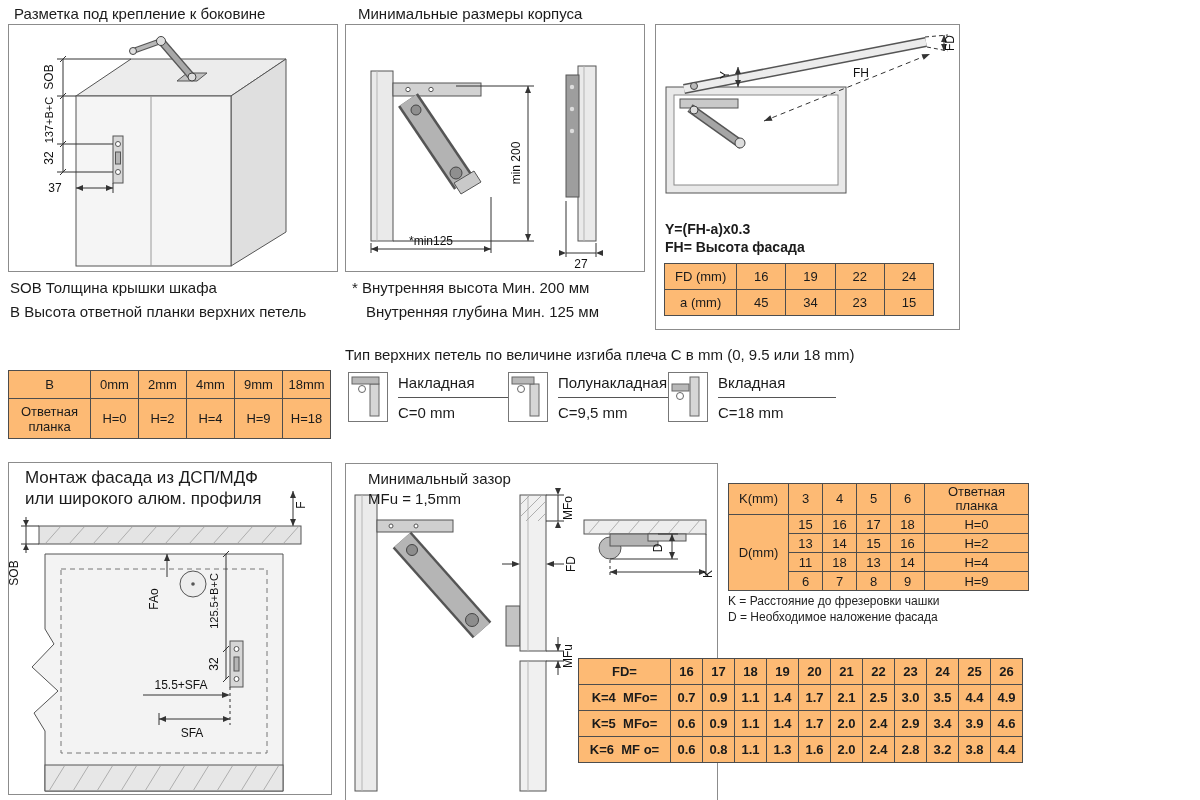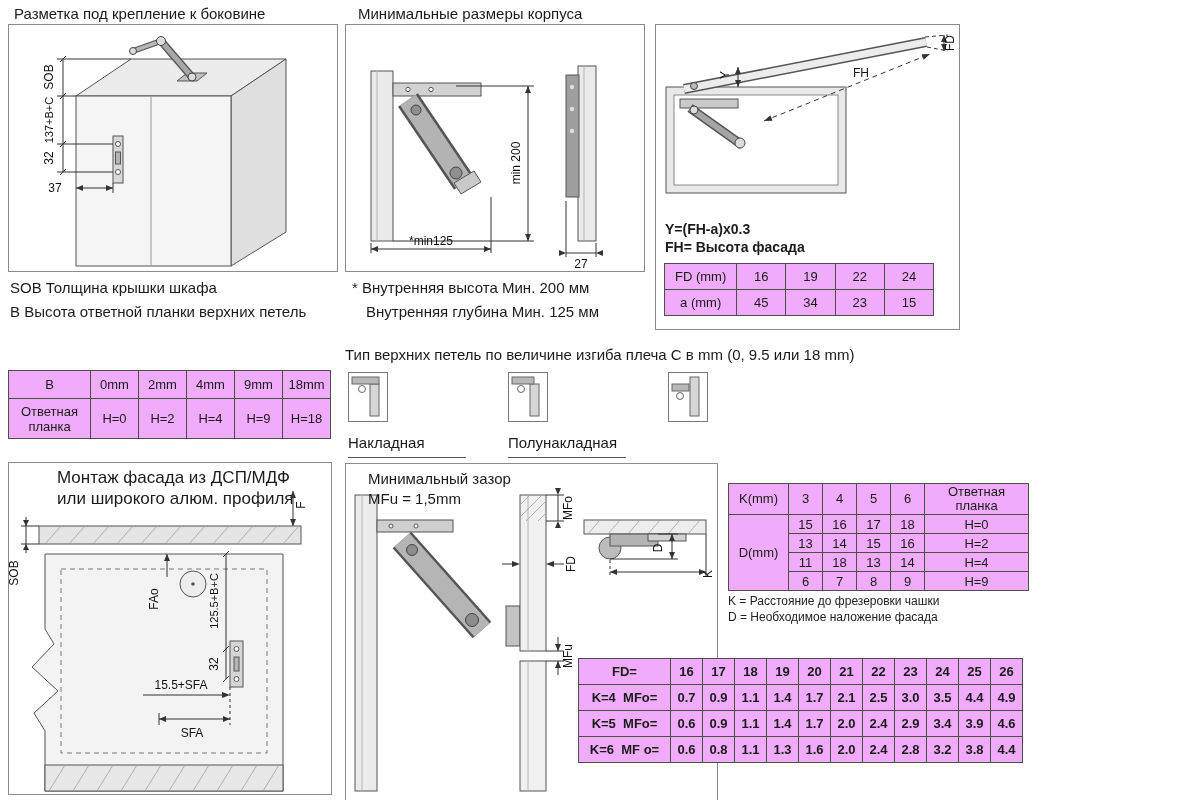--- a/index.html
+++ b/index.html
@@ -3,34 +3,34 @@
 <meta charset="utf-8">
 <style>
   * { margin:0; padding:0; box-sizing:border-box; }
   html,body { width:1200px; height:800px; }
   body { position:relative; background:#fff; color:#1b1b1b;
          font-family:"Liberation Sans", sans-serif; overflow:hidden; }
   .sec-title { position:absolute; font-size:15px; }
   .note { position:absolute; font-size:15px; }
   .note.sm { font-size:12px; color:#222; }
   .box { position:absolute; border:1px solid #8c8c8c; background:#fff; }
-  .b4title { position:absolute; font-size:17px; left:16px;margin-left:32px; }
+  .b4title { position:absolute; font-size:17px; left:16px; }
   .b5title { position:absolute; font-size:15px; left:22px; }
   .formula { position:absolute; font-size:14px; left:9px;font-weight:bold; }
-  table.t { position:absolute; border-collapse:collapse; table-layout:fixed; background:#f0abfc; }
+  table.t { position:absolute; border-collapse:collapse; table-layout:fixed; background:#fdba74; }
   table.t td { border:1px solid #4d4d4d; text-align:center; vertical-align:middle;
                font-size:13px; padding:0 2px; }
   table.t3 td { height:26px; }
   table.tb tr.hd td { height:28px; }
   table.tb tr.bd td { height:40px; font-size:13px; }
   table.kd td { height:19px; }
   table.kd tr.hd td { height:31px; font-size:13px; line-height:1.05; }
   table.mfo td { height:26px;font-weight:bold; }
   table.mfo td.lab { white-space:pre; }
-  .type { position:absolute; display:flex; gap:10px; align-items:flex-start;flex-direction:column; }
+  .type { position:absolute; display:flex; gap:10px; align-items:flex-start; }
   .type-name { font-size:15px; padding:2px 0 6px; border-bottom:1px solid #555; min-width:118px; }
   .type-c { font-size:15px; padding-top:6px; }
   svg { display:block; }
   text.dim { font-size:12px; fill:#111; }
   text.dim-s { font-size:11px; }
 </style>
 </head>
 <body>
 
 <div class="sec-title" style="left:14px;top:5px">Разметка под крепление к боковине</div>
@@ -257,20 +257,24 @@
   </div>
 </div>
 
 <div class="type" style="left:668px;top:372px">
   <svg width="40" height="50" viewBox="0 0 40 50">
     <rect x="0.5" y="0.5" width="39" height="49" fill="#fff" stroke="#777"></rect>
     <rect x="22" y="5" width="9" height="39" fill="#d6d6d6" stroke="#666"></rect>
     <rect x="4" y="12" width="17" height="7" fill="#b8b8b8" stroke="#666"></rect>
     <circle cx="12" cy="24" r="3.5" fill="none" stroke="#666"></circle>
   </svg>
+  <div class="type-txt">
+    <div class="type-name">Вкладная</div>
+    <div class="type-c">C=18 mm</div>
+  </div>
 </div>
 
 <div class="box" style="left:8px;top:462px;width:324px;height:333px">
   <div class="b4title" style="top:5px">Монтаж фасада из ДСП/МДФ</div>
   <div class="b4title" style="top:26px">или широкого алюм. профиля</div>
   <svg width="322" height="312" viewBox="0 0 322 312" style="position:absolute;left:0;top:18px">
     <g>
       <line x1="284" y1="10" x2="284" y2="45" stroke="#333"></line>
       <polygon points="284,10 281,17 287,17" fill="#333"></polygon>
       <polygon points="284,45 281,38 287,38" fill="#333"></polygon>

